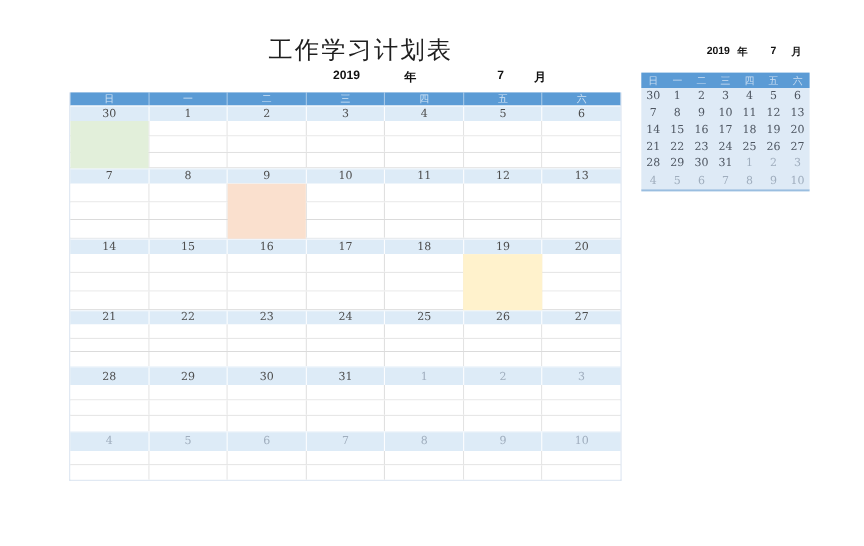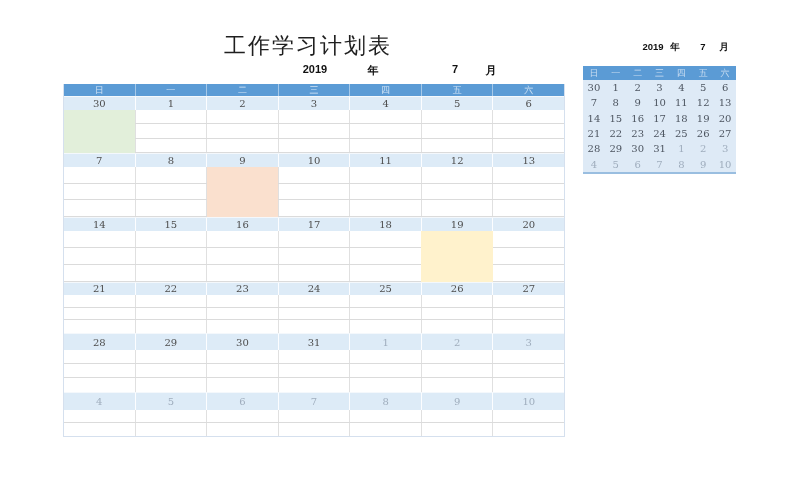--- a/index.html
+++ b/index.html
@@ -2,21 +2,21 @@
 <html><head>
 <meta charset="utf-8">
 <style>
   html,body{margin:0;padding:0;background:#fff;}
   .canvas{
     position:relative;width:785px;height:496px;background:#ffffff;
     font-family:"Liberation Sans","DejaVu Sans",sans-serif;overflow:hidden;
   }
   
   .page-title{
-    position:absolute;left:57px;top:31px;width:502px;text-align:center;
+    position:absolute;left:77px;top:31px;width:502px;text-align:center;
     font-family:"DejaVu Serif","Liberation Serif",serif;
     font-size:22px;color:#1f1f1f;letter-spacing:2px;font-weight:400;
   }
   .date-line span{position:absolute;top:63px;font-size:11px;font-weight:bold;color:#111;text-align:center;}
   .pos-year{left:297px;width:36px;}
   .pos-yearlbl{left:363px;width:20px;}
   .pos-month{left:447px;width:16px;}
   .pos-monthlbl{left:481px;width:20px;}
   .mini-date-line span{position:absolute;top:41px;font-size:9.5px;font-weight:bold;color:#111;text-align:center;}
   .mpos-year{left:637px;width:32px;}

